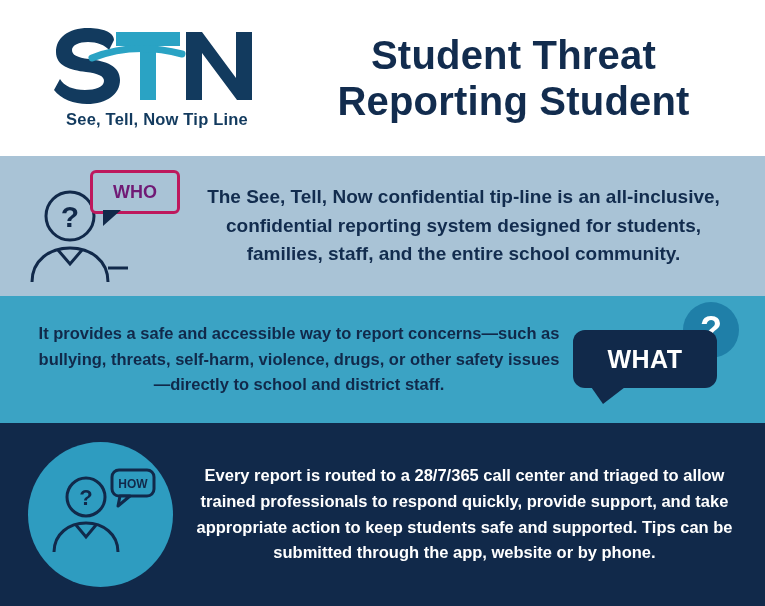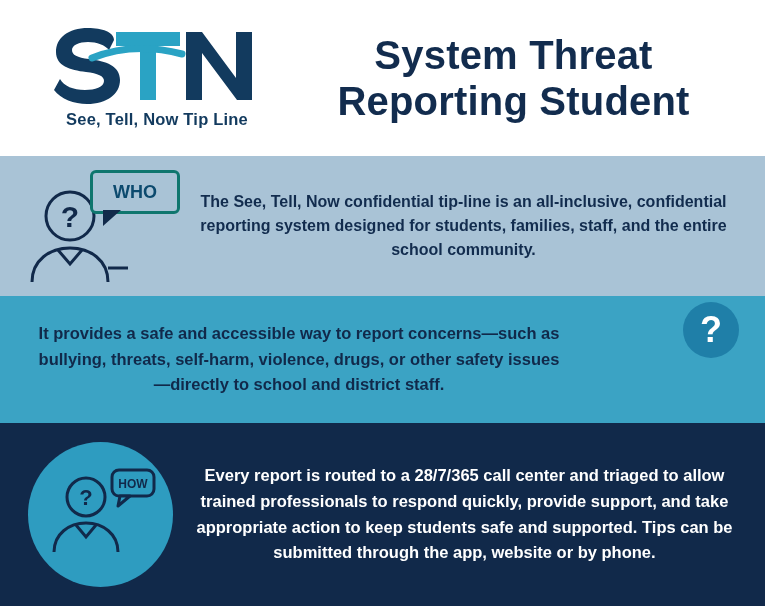--- a/index.html
+++ b/index.html
@@ -75,21 +75,21 @@
   }
   .who-icon {
     flex: 0 0 180px;
     width: 180px;
     height: 140px;
     position: relative;
   }
   .who-text {
     flex: 1;
     color: #122c4e;
-    font-size: 16px;
+    font-size: 19px;
     font-weight: bold;
     line-height: 1.52;
     text-align: center;
     padding-right: 6px;
   }
 
   
   .band-what {
     height: 127px;
     background: #3ba3c4;
@@ -191,27 +191,27 @@
     padding-right: 4px;
   }
 
   
   .who-bubble {
     position: absolute;
     left: 80px;
     top: 14px;
     width: 84px;
     height: 38px;
-    border: 3px solid #0f766e;
+    border: 3px solid #be185d;
     border-radius: 6px;
     background: #a9c3d6;
     display: flex;
     align-items: center;
     justify-content: center;
-    color: #0c4a6e;
+    color: #701a75;
     font-size: 18px;
     font-weight: bold;
   }
   .who-bubble:after {
     content: "";
     position: absolute;
     left: 10px;
     bottom: -15px;
     width: 0;
     height: 0;
@@ -236,21 +236,21 @@
           <path d="M64 4 H128 V18 H104 V72 H88 V18 H64 Z" fill="#2aa3c4"></path>
 
           <path d="M134 4 H150 L184 50 V4 H200 V72 H185 L150 25 V72 H134 Z" fill="#123a5e"></path>
 
           <path d="M40 30 C70 18, 100 18, 130 26" stroke="#2aa3c4" stroke-width="7" fill="none" stroke-linecap="round"></path>
         </svg>
       </div>
       <div class="logo-tagline">See, Tell, Now Tip Line</div>
     </div>
     <div class="header-title">
-      <span class="line">System Threat</span>
+      <span class="line">Student Threat</span>
       <span class="line">Reporting Student</span>
     </div>
   </div>
 
   <div class="band-who">
     <div class="who-icon">
       <svg width="180" height="140" viewBox="0 0 180 140" aria-hidden="true">
         <circle cx="60" cy="60" r="24" fill="none" stroke="#11294a" stroke-width="3"></circle>
         <text x="60" y="71" text-anchor="middle" font-family="Liberation Sans, sans-serif" font-size="30" font-weight="bold" fill="#11294a">?</text>
         <path d="M22 126 C22 104, 40 92, 60 92 C80 92, 98 104, 98 126" fill="none" stroke="#11294a" stroke-width="3"></path>
@@ -259,20 +259,21 @@
       </svg>
       <div class="who-bubble">WHO</div>
     </div>
     <div class="who-text">The See, Tell, Now confidential tip-line is an all-inclusive, confidential reporting system designed for students, families, staff, and the entire school community.</div>
   </div>
 
   <div class="band-what">
     <div class="what-text">It provides a safe and accessible way to report concerns—such as bullying, threats, self-harm, violence, drugs, or other safety issues—directly to school and district staff.</div>
     <div class="what-icon">
       <div class="what-qcircle">?</div>
+      <div class="what-bubble">WHAT</div>
     </div>
   </div>
 
   <div class="band-how">
     <div class="how-icon">
       <div class="how-circle">
         <svg width="145" height="145" viewBox="0 0 145 145" aria-hidden="true">
           <circle cx="58" cy="55" r="19" fill="none" stroke="#11294a" stroke-width="3"></circle>
           <text x="58" y="63" text-anchor="middle" font-family="Liberation Sans, sans-serif" font-size="22" font-weight="bold" fill="#11294a">?</text>
           <path d="M26 110 C26 92, 41 81, 58 81 C75 81, 90 92, 90 110" fill="none" stroke="#11294a" stroke-width="3"></path>

